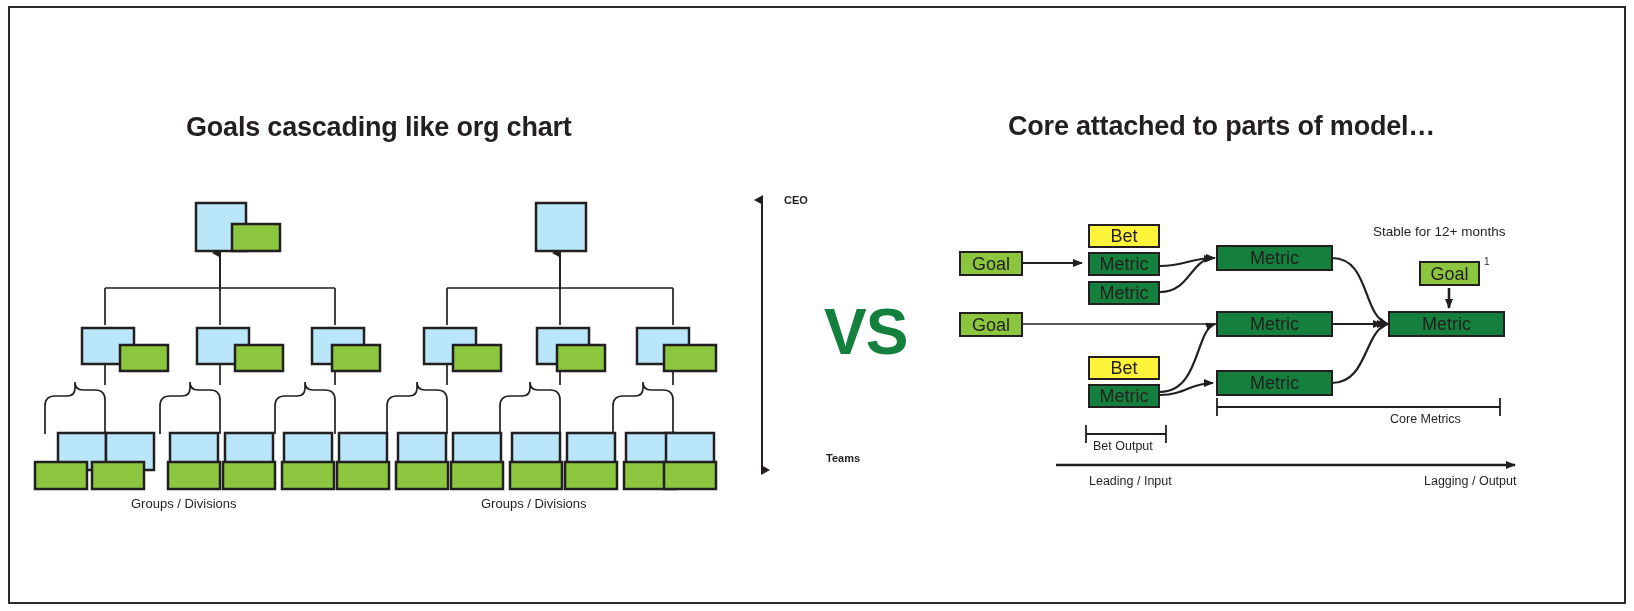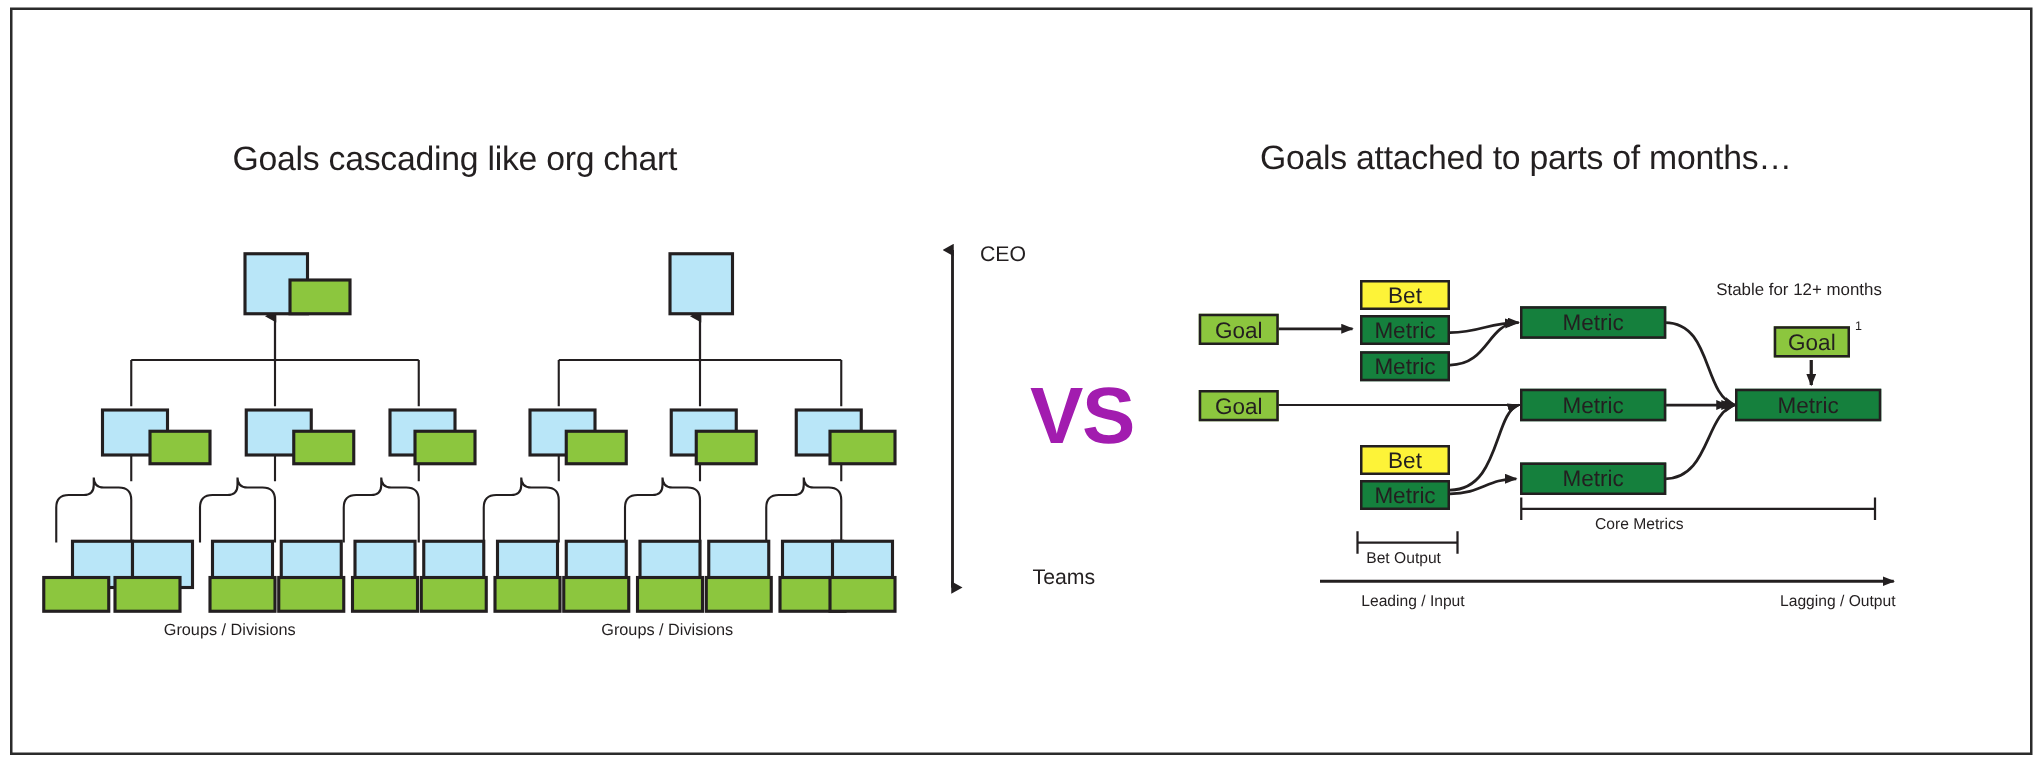--- a/index.html
+++ b/index.html
@@ -18,50 +18,51 @@
   
   #frame {
     position: absolute;
     left: 8px; top: 6px;
     width: 1618px; height: 598px;
     border: 2px solid #2b2b2b;
     background: #ffffff;
   }
   .panel-title {
     position: absolute;
-    font-weight: normal;
+    font-weight: bold;
     font-size: 27px;
     color: #231f20;
     letter-spacing: -0.2px;
     white-space: nowrap;
   }
   #title-left  { left: 186px; top: 112px; }
   #title-right { left: 1008px; top: 111px; }
 
   #vs-label {
     position: absolute;
     left: 824px; top: 295px;
     font-size: 64px;
     font-weight: bold;
-    color: #a21caf;
+    color: #15803d;
     letter-spacing: -1px;
   }
 
   svg.layer {
     position: absolute;
     left: 0; top: 0;
     width: 1634px; height: 611px;
     overflow: visible;
   }
 
   .axis-label {
     position: absolute;
-    font-size: 17px;
-    color: #231f20;
-    white-space: nowrap;
+    font-size: 11px;
+    color: #231f20;
+    white-space: nowrap;
+    font-weight: bold;
   }
   #label-ceo   { left: 784px; top: 194px; }
   #label-teams { left: 784px; top: 452px; margin-left: 42px; }
 
   .group-label {
     position: absolute;
     font-size: 13px;
     color: #231f20;
     white-space: nowrap;
   }
@@ -102,21 +103,21 @@
   }
 </style>
 </head>
 <body>
 
 <div id="canvas">
 
   <div id="frame"></div>
 
   <div class="panel-title" id="title-left">Goals cascading like org chart</div>
-  <div class="panel-title" id="title-right">Goals attached to parts of months…</div>
+  <div class="panel-title" id="title-right">Core attached to parts of model…</div>
 
   <div id="vs-label">VS</div>
 
   <svg class="layer" viewBox="0 0 1634 611">
     <defs>
       <marker id="arrUp" markerWidth="10" markerHeight="10" refX="5" refY="8" orient="auto" markerUnits="userSpaceOnUse">
         <path d="M5 0 L10 9 L0 9 Z" fill="#231f20"></path>
       </marker>
       <marker id="arrTip" markerWidth="12" markerHeight="12" refX="9" refY="4" orient="auto" markerUnits="userSpaceOnUse">
         <path d="M0 0 L10 4 L0 8 Z" fill="#231f20"></path>
@@ -289,19 +290,19 @@
   <div class="node metric" style="left:1216px; top:245px; width:117px; height:26px;">Metric</div>
   <div class="node metric" style="left:1216px; top:311px; width:117px; height:26px;">Metric</div>
   <div class="node metric" style="left:1216px; top:370px; width:117px; height:26px;">Metric</div>
 
   <div class="node goal" style="left:1419px; top:261px; width:61px; height:25px;">Goal</div>
   <div class="node metric" style="left:1388px; top:311px; width:117px; height:26px;">Metric</div>
 
   <div class="small-note" style="left:1373px; top:224px;">Stable for 12+ months</div>
   <div class="sup-note" style="left:1484px; top:256px;">1</div>
 
-  <div class="cap-label" style="left:1276px; top:412px;">Core Metrics</div>
+  <div class="cap-label" style="left:1390px; top:412px;">Core Metrics</div>
   <div class="cap-label" style="left:1093px; top:439px;">Bet Output</div>
 
   <div class="cap-label" style="left:1089px; top:474px;">Leading / Input</div>
   <div class="cap-label" style="left:1424px; top:474px;">Lagging / Output</div>
 
 </div>
 
 </body></html>

